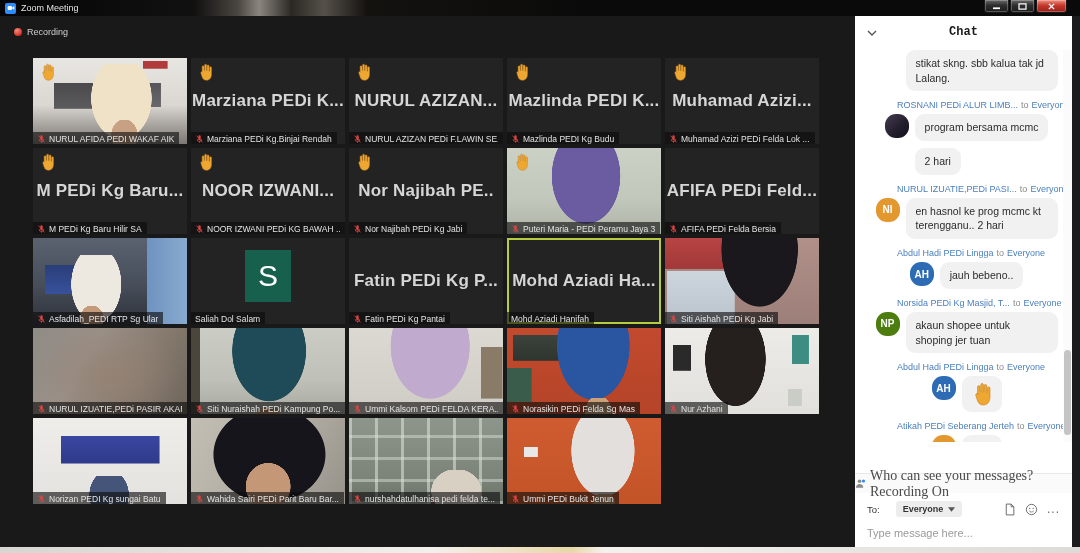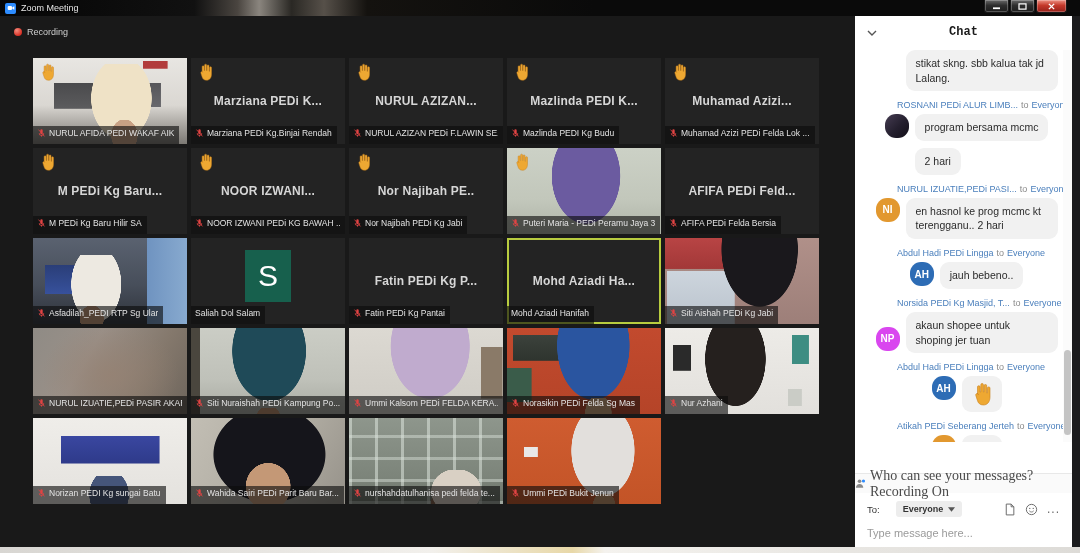--- a/index.html
+++ b/index.html
@@ -26,27 +26,27 @@
   .recording-indicator { position:absolute; left:14px; top:27px; display:flex; align-items:center; gap:5px; z-index:5; }
   .rec-dot { width:8px; height:8px; border-radius:50%; background:radial-gradient(circle at 35% 30%, #f28b7d, #d93025 70%); }
   .rec-label { color:#cfcfcf; font-size:9px; }
 
   #video-grid { position:absolute; left:33px; top:58px; display:grid;
     grid-template-columns:repeat(5,154px); grid-auto-rows:86px; gap:4px 4px; }
   .tile { position:relative; background:#232323; overflow:hidden; cursor:pointer; }
   .tile.active-speaker { outline:2px solid #b8cc3f; outline-offset:-2px; }
   .tile-bg { position:absolute; inset:0; }
   .center-name { position:absolute; inset:0; display:flex; align-items:center; justify-content:center;
-    color:#d6d6d6; font-size:12px; font-weight:bold; letter-spacing:.2px; }
+    color:#d6d6d6; font-size:17px; font-weight:bold; letter-spacing:.2px; }
   .hand-icon { position:absolute; top:5px; left:7px; width:15px; height:18px; z-index:3; }
   .hand-icon svg { width:100%; height:100%; }
   .avatar-square { position:absolute; left:50%; top:44%; transform:translate(-50%,-50%); width:46px; height:52px;
     background:#17604d; color:#fff; font-size:30px; display:flex; align-items:center; justify-content:center; }
   .tile-label { position:absolute; left:0; bottom:0; max-width:100%; display:flex; align-items:center; gap:3px;
-    background:rgba(12,12,12,.62); padding:2px 5px 6px 4px; z-index:3; }
+    background:rgba(12,12,12,.62); padding:2px 5px 0 4px; z-index:3; }
   .tile-label span { color:#e3e3e3; font-size:8.5px; white-space:nowrap; overflow:hidden; }
   .mic-icon { width:9px; height:10px; flex:none; }
   .mic-icon svg { width:100%; height:100%; }
 
   
   .s-afida { background:
     radial-gradient(ellipse at 50% 45%, #c8a184 0 60%, transparent 61%) 62% 120% / 20% 40% no-repeat,
     radial-gradient(ellipse at 50% 42%, #efe2c6 0 60%, transparent 61%) 64% 135% / 46% 95% no-repeat,
     linear-gradient(#4a4a4c,#5c5c5e) 18% 42% / 26% 30% no-repeat,
     linear-gradient(#56565a,#68686c) 78% 40% / 24% 28% no-repeat,
@@ -618,21 +618,21 @@
             </div>
     </div>
   </div>
         <div class="msg">
     <div class="msg-header">
       <span class="sender">Norsida PEDi Kg Masjid, T...</span>
       <span class="to-word">to</span>
       <span class="recipient">Everyone</span>
     </div>
     <div class="msg-row">
-      <div class="chat-avatar" style="background: #d946ef; margin-top: 15px;">NP</div>
+      <div class="chat-avatar" style="background: #4d7c0f;">NP</div>
       <div class="bubbles">
               <div class="bubble">akaun shopee untuk shoping jer tuan</div>
             </div>
     </div>
   </div>
         <div class="msg">
     <div class="msg-header">
       <span class="sender">Abdul Hadi PEDi Lingga</span>
       <span class="to-word">to</span>
       <span class="recipient">Everyone</span>

